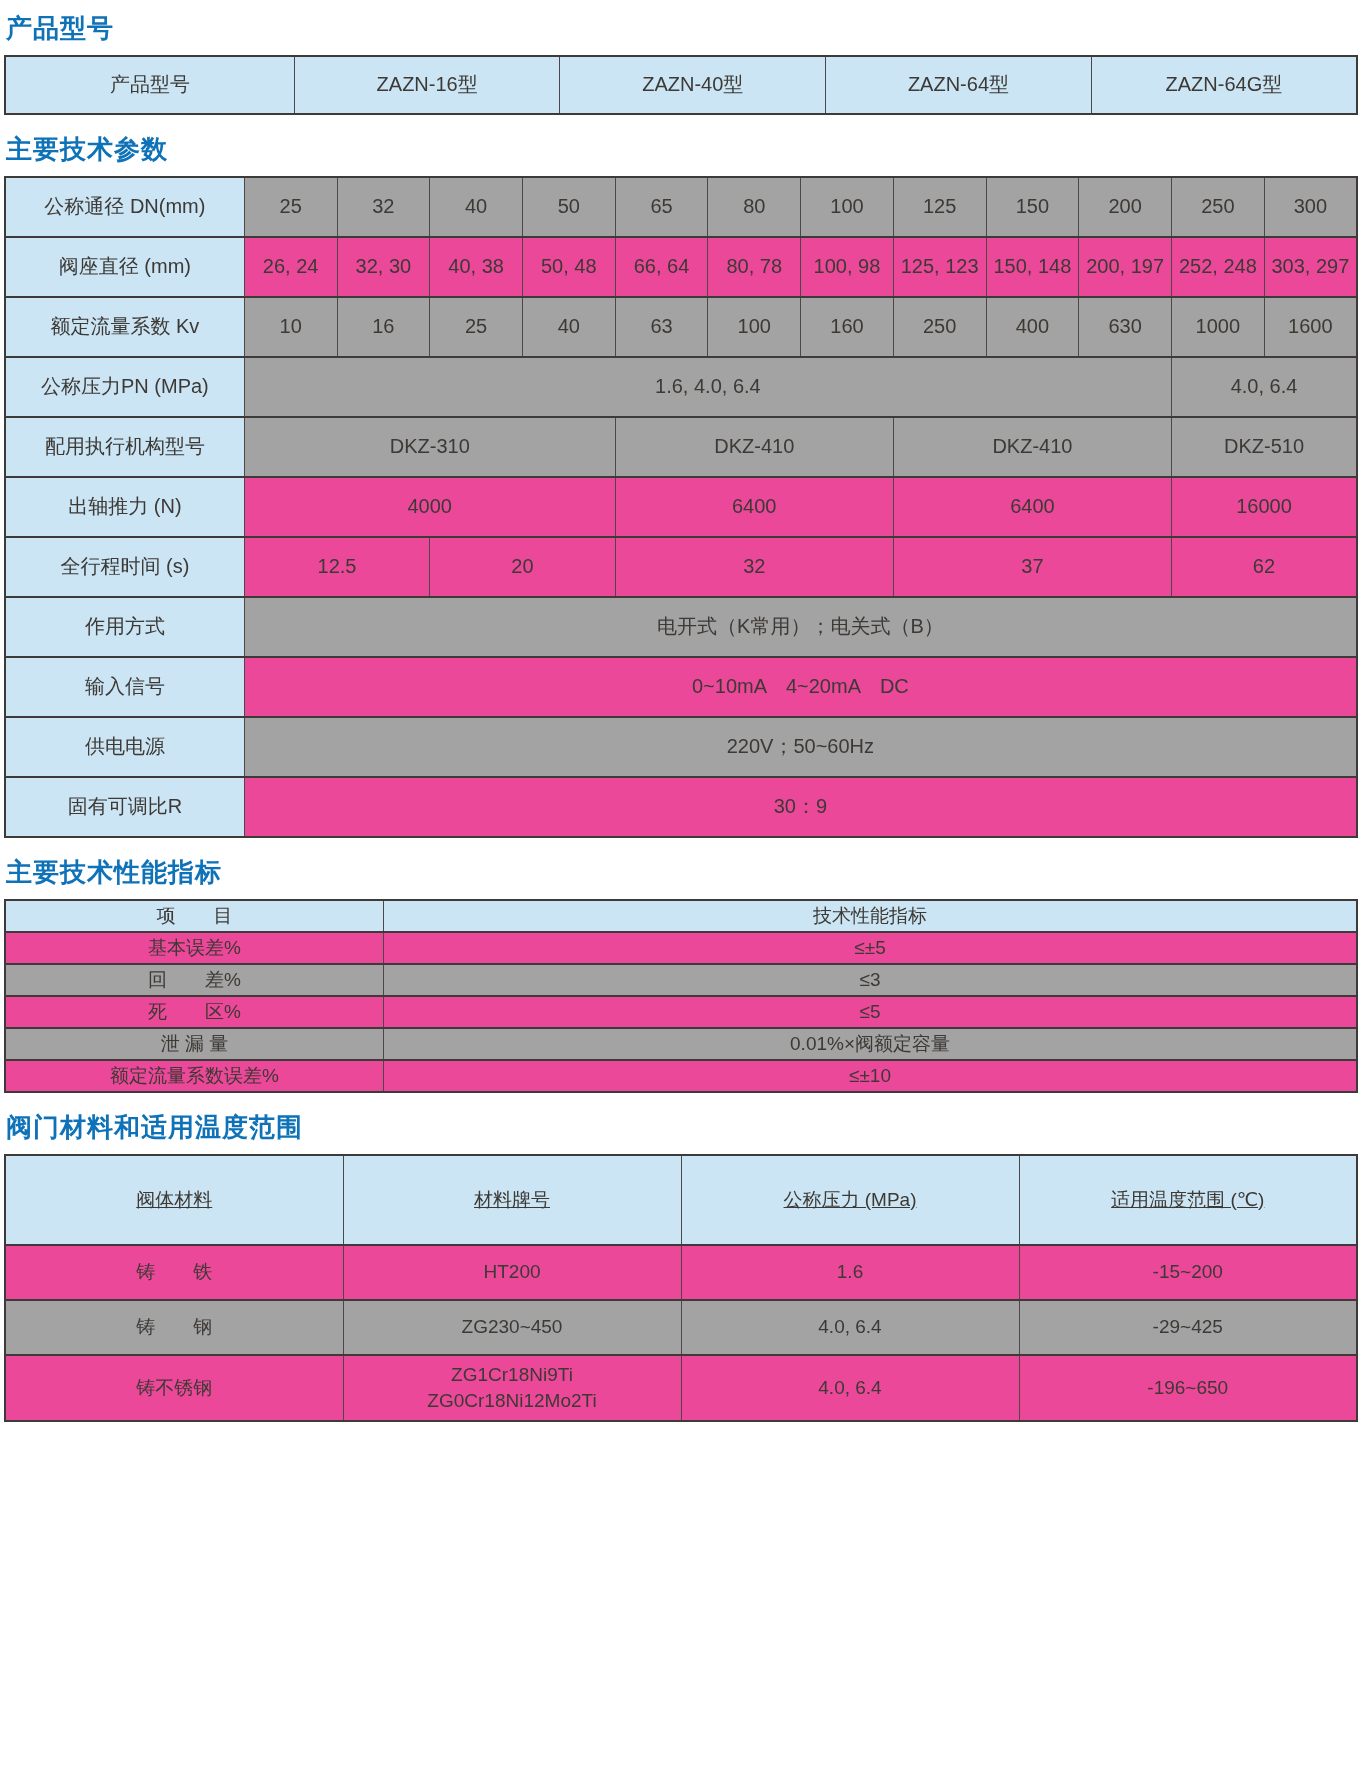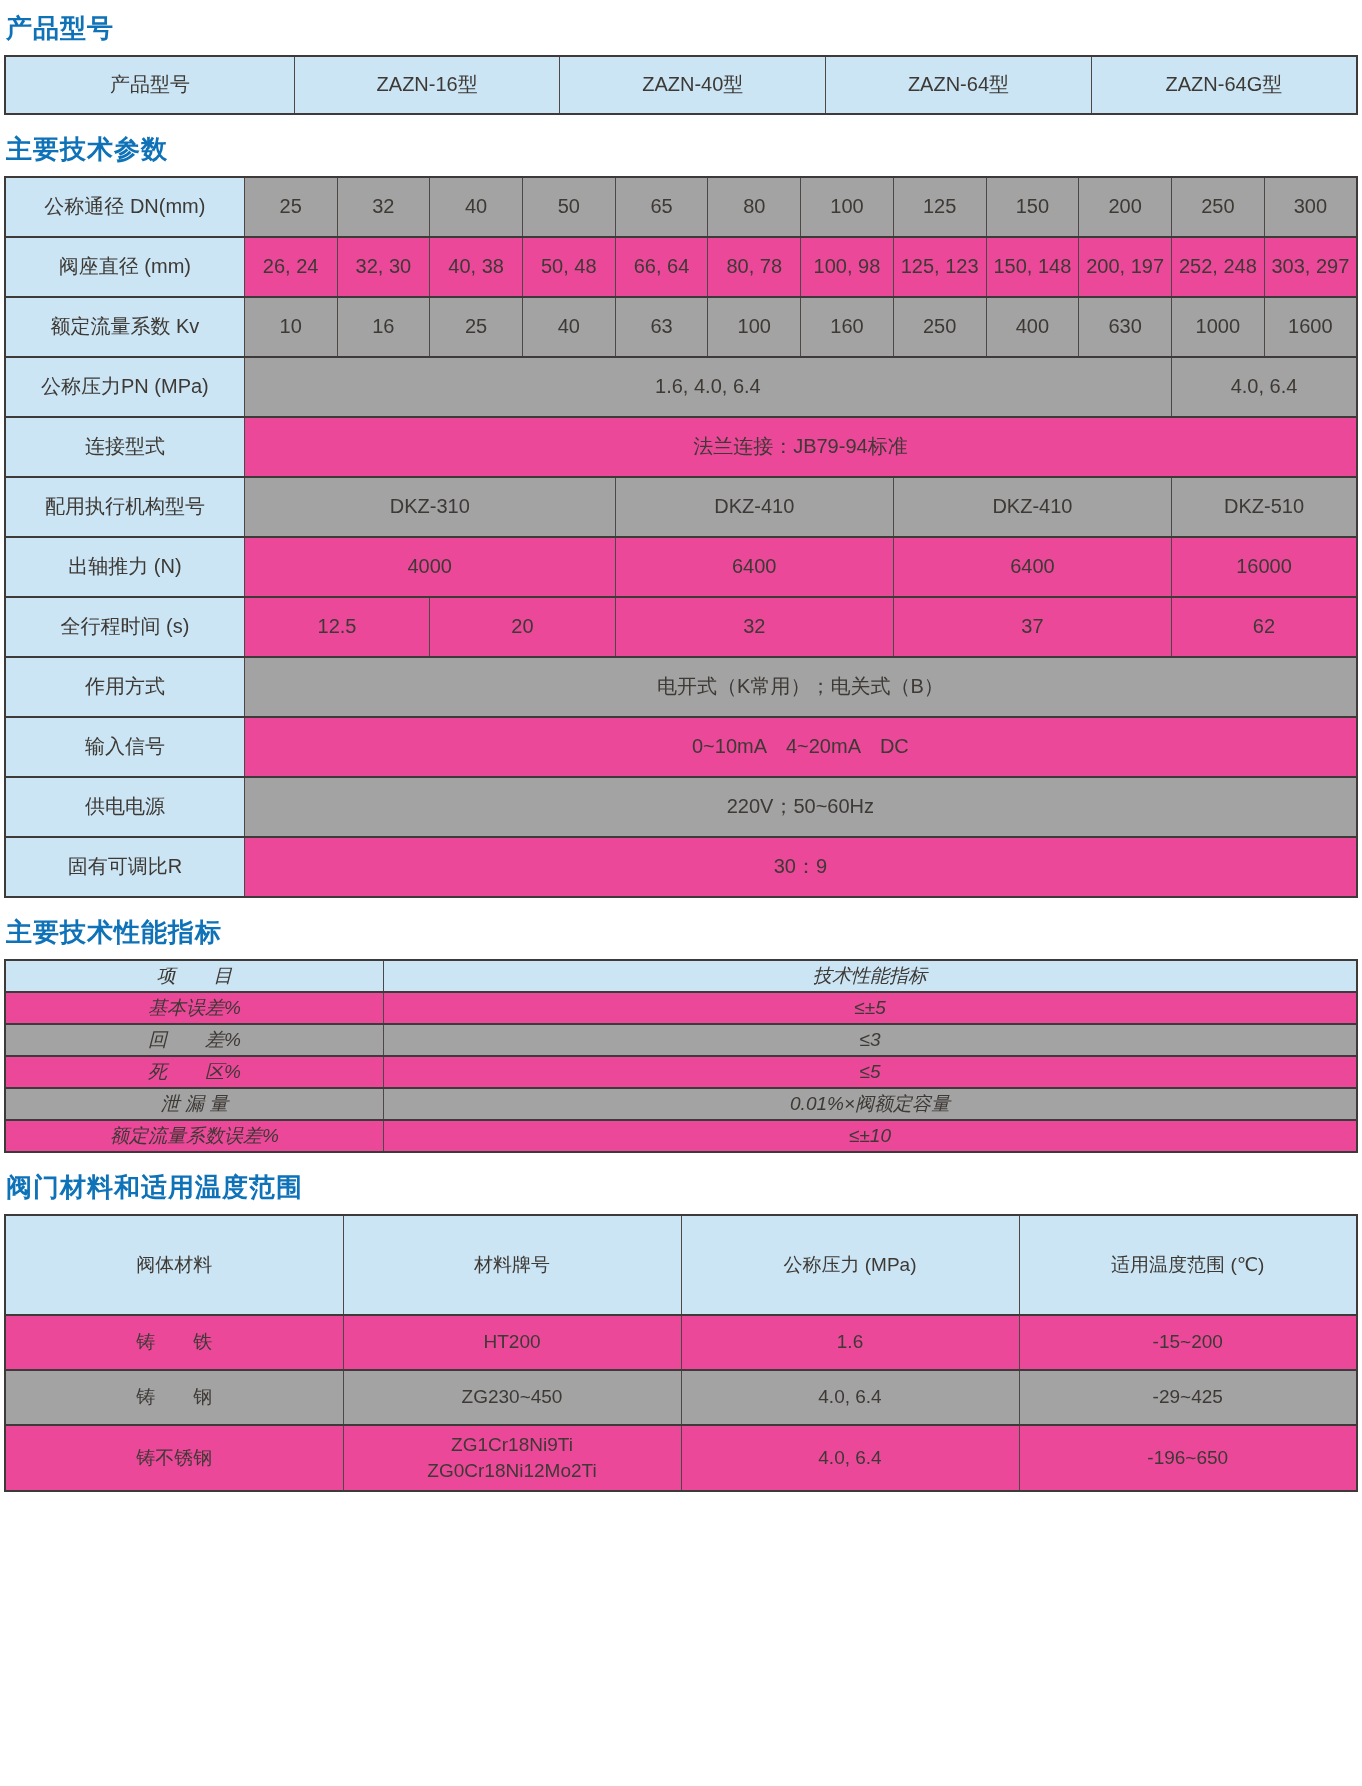--- a/index.html
+++ b/index.html
@@ -39,23 +39,23 @@
     font-size: 20px;
     padding: 2px 3px;
     overflow: hidden;
   }
   .label-cell { background: #cbe5f4; }
   .gray  { background: #a3a3a3; }
   .white { background: #ec4899; }
 
   .product-table td   { height: 58px; }
   .params-table  td   { height: 60px; }
-  .perf-table    td   { height: 28px; font-size: 19px; font-style: italic; }
+  .perf-table    td   { height: 28px; font-size: 19px; }
   .materials-table td { height: 55px; font-size: 19px; line-height: 1.35; }
-  .materials-table td.mat-header { height: 100px; }
+  .materials-table td.mat-header { height: 90px; text-decoration: underline; }
   .materials-table tr.tall td    { height: 66px; }
 </style>
 </head>
 <body>
 
 <div class="page">
 
   <h2 class="heading">产品型号</h2>
   <table class="tbl product-table">
     <colgroup>
@@ -138,24 +138,20 @@
           <td class="gray">630</td>
           <td class="gray">1000</td>
           <td class="gray">1600</td>
         </tr>
         <tr>
           <td class="label-cell">公称压力PN (MPa)</td>
           <td class="gray" colspan="10">1.6, 4.0, 6.4</td>
           <td class="gray" colspan="2">4.0, 6.4</td>
         </tr>
         <tr>
-          <td class="label-cell">连接型式</td>
-          <td class="white" colspan="12">法兰连接：JB79-94标准</td>
-        </tr>
-        <tr>
           <td class="label-cell">配用执行机构型号</td>
           <td class="gray" colspan="4">DKZ-310</td>
           <td class="gray" colspan="3">DKZ-410</td>
           <td class="gray" colspan="3">DKZ-410</td>
           <td class="gray" colspan="2">DKZ-510</td>
         </tr>
         <tr>
           <td class="label-cell">出轴推力 (N)</td>
           <td class="white" colspan="4">4000</td>
           <td class="white" colspan="3">6400</td>

